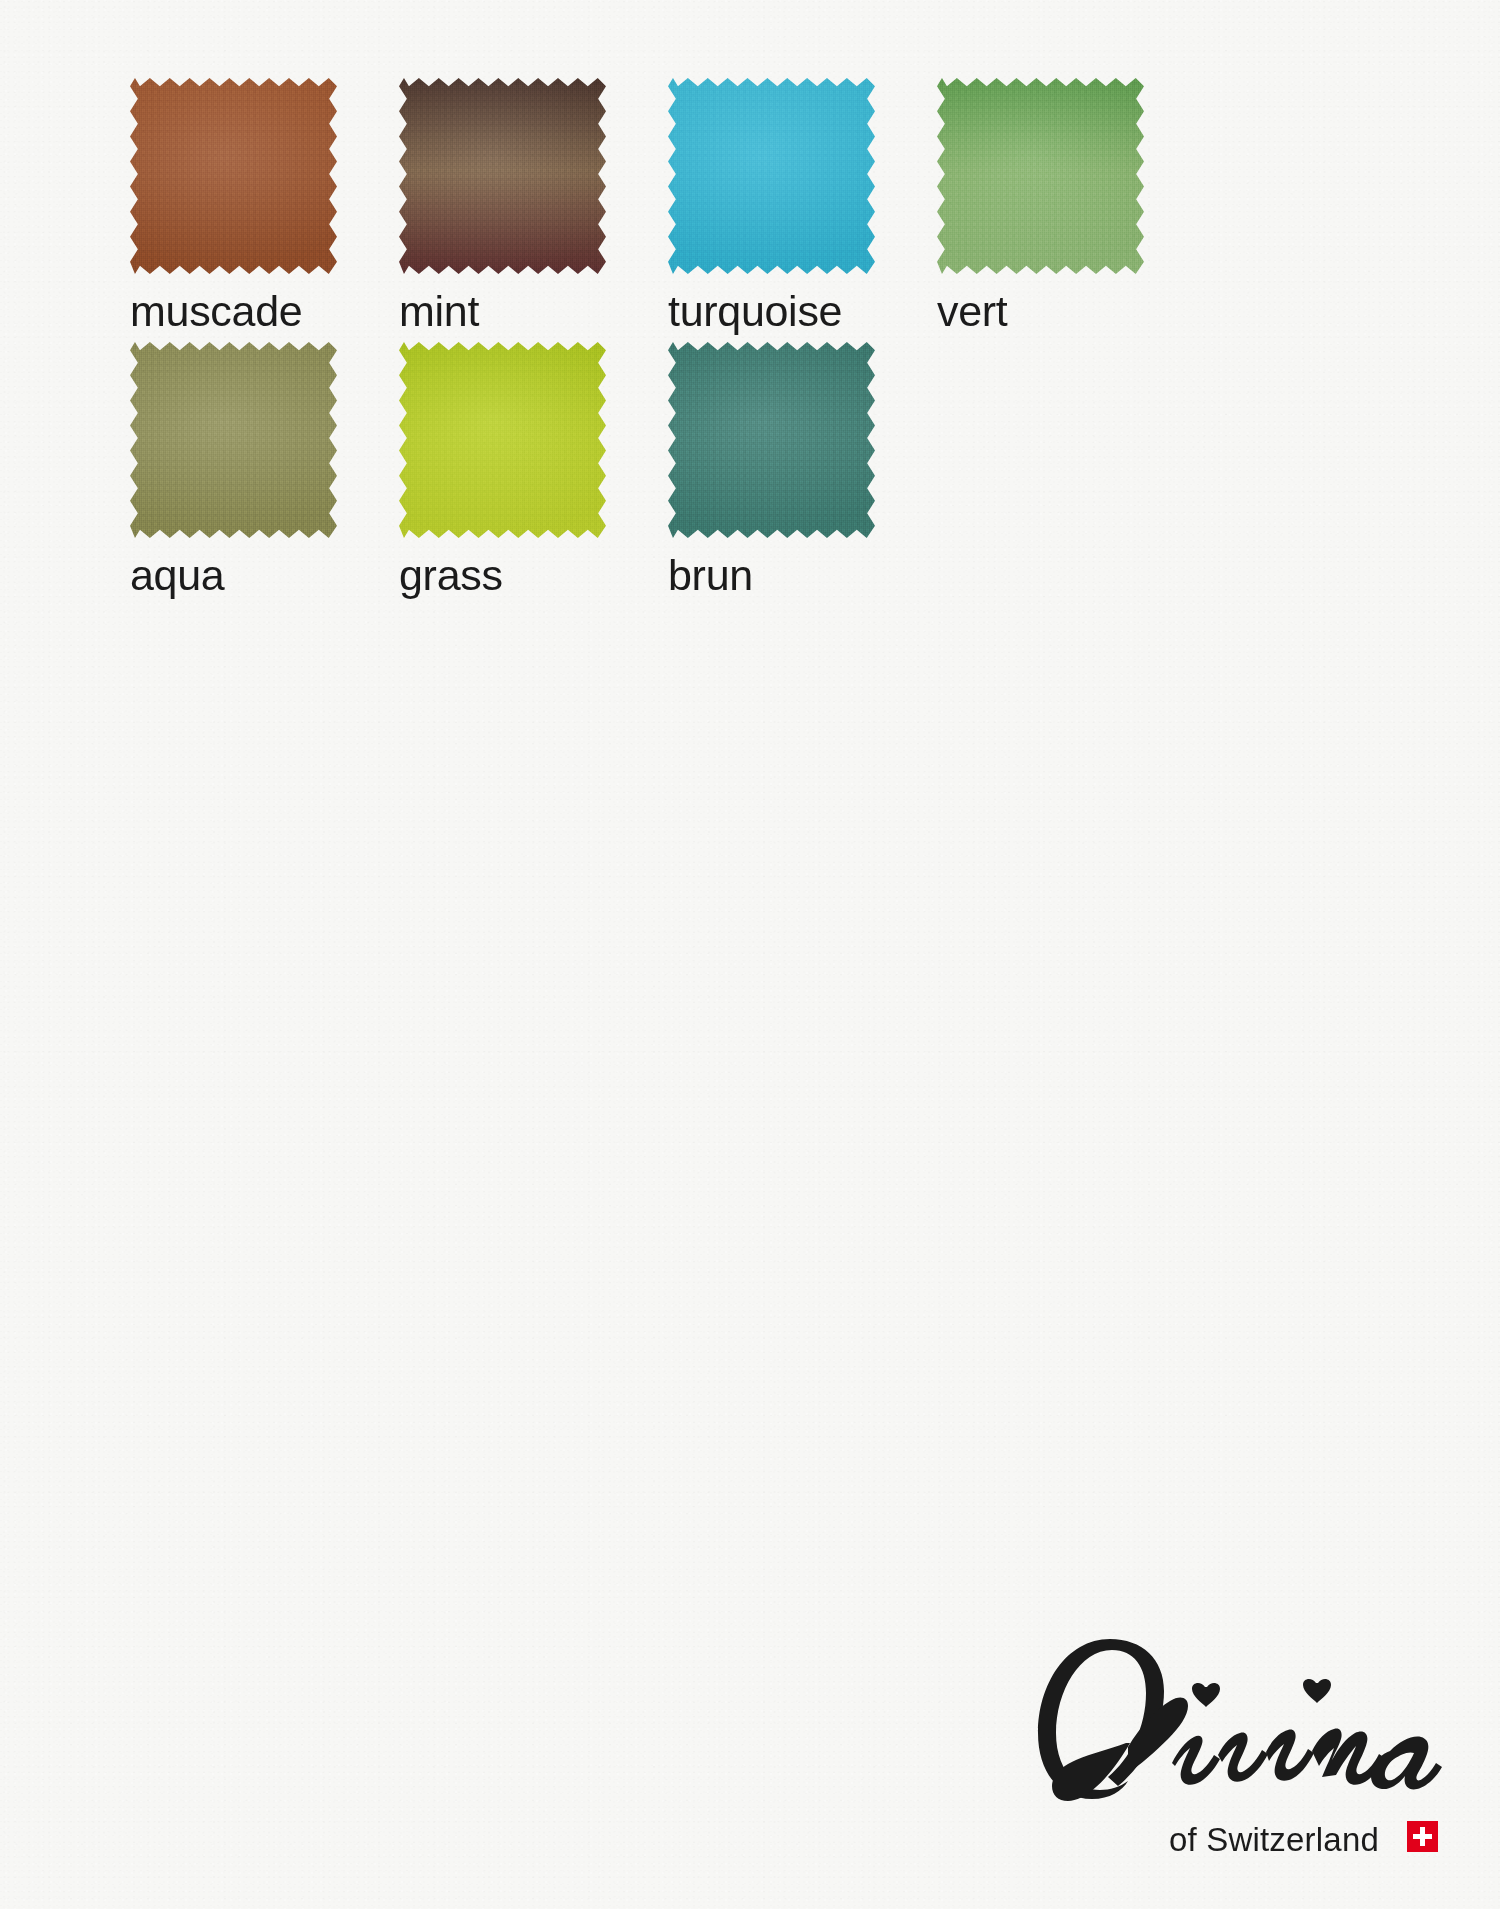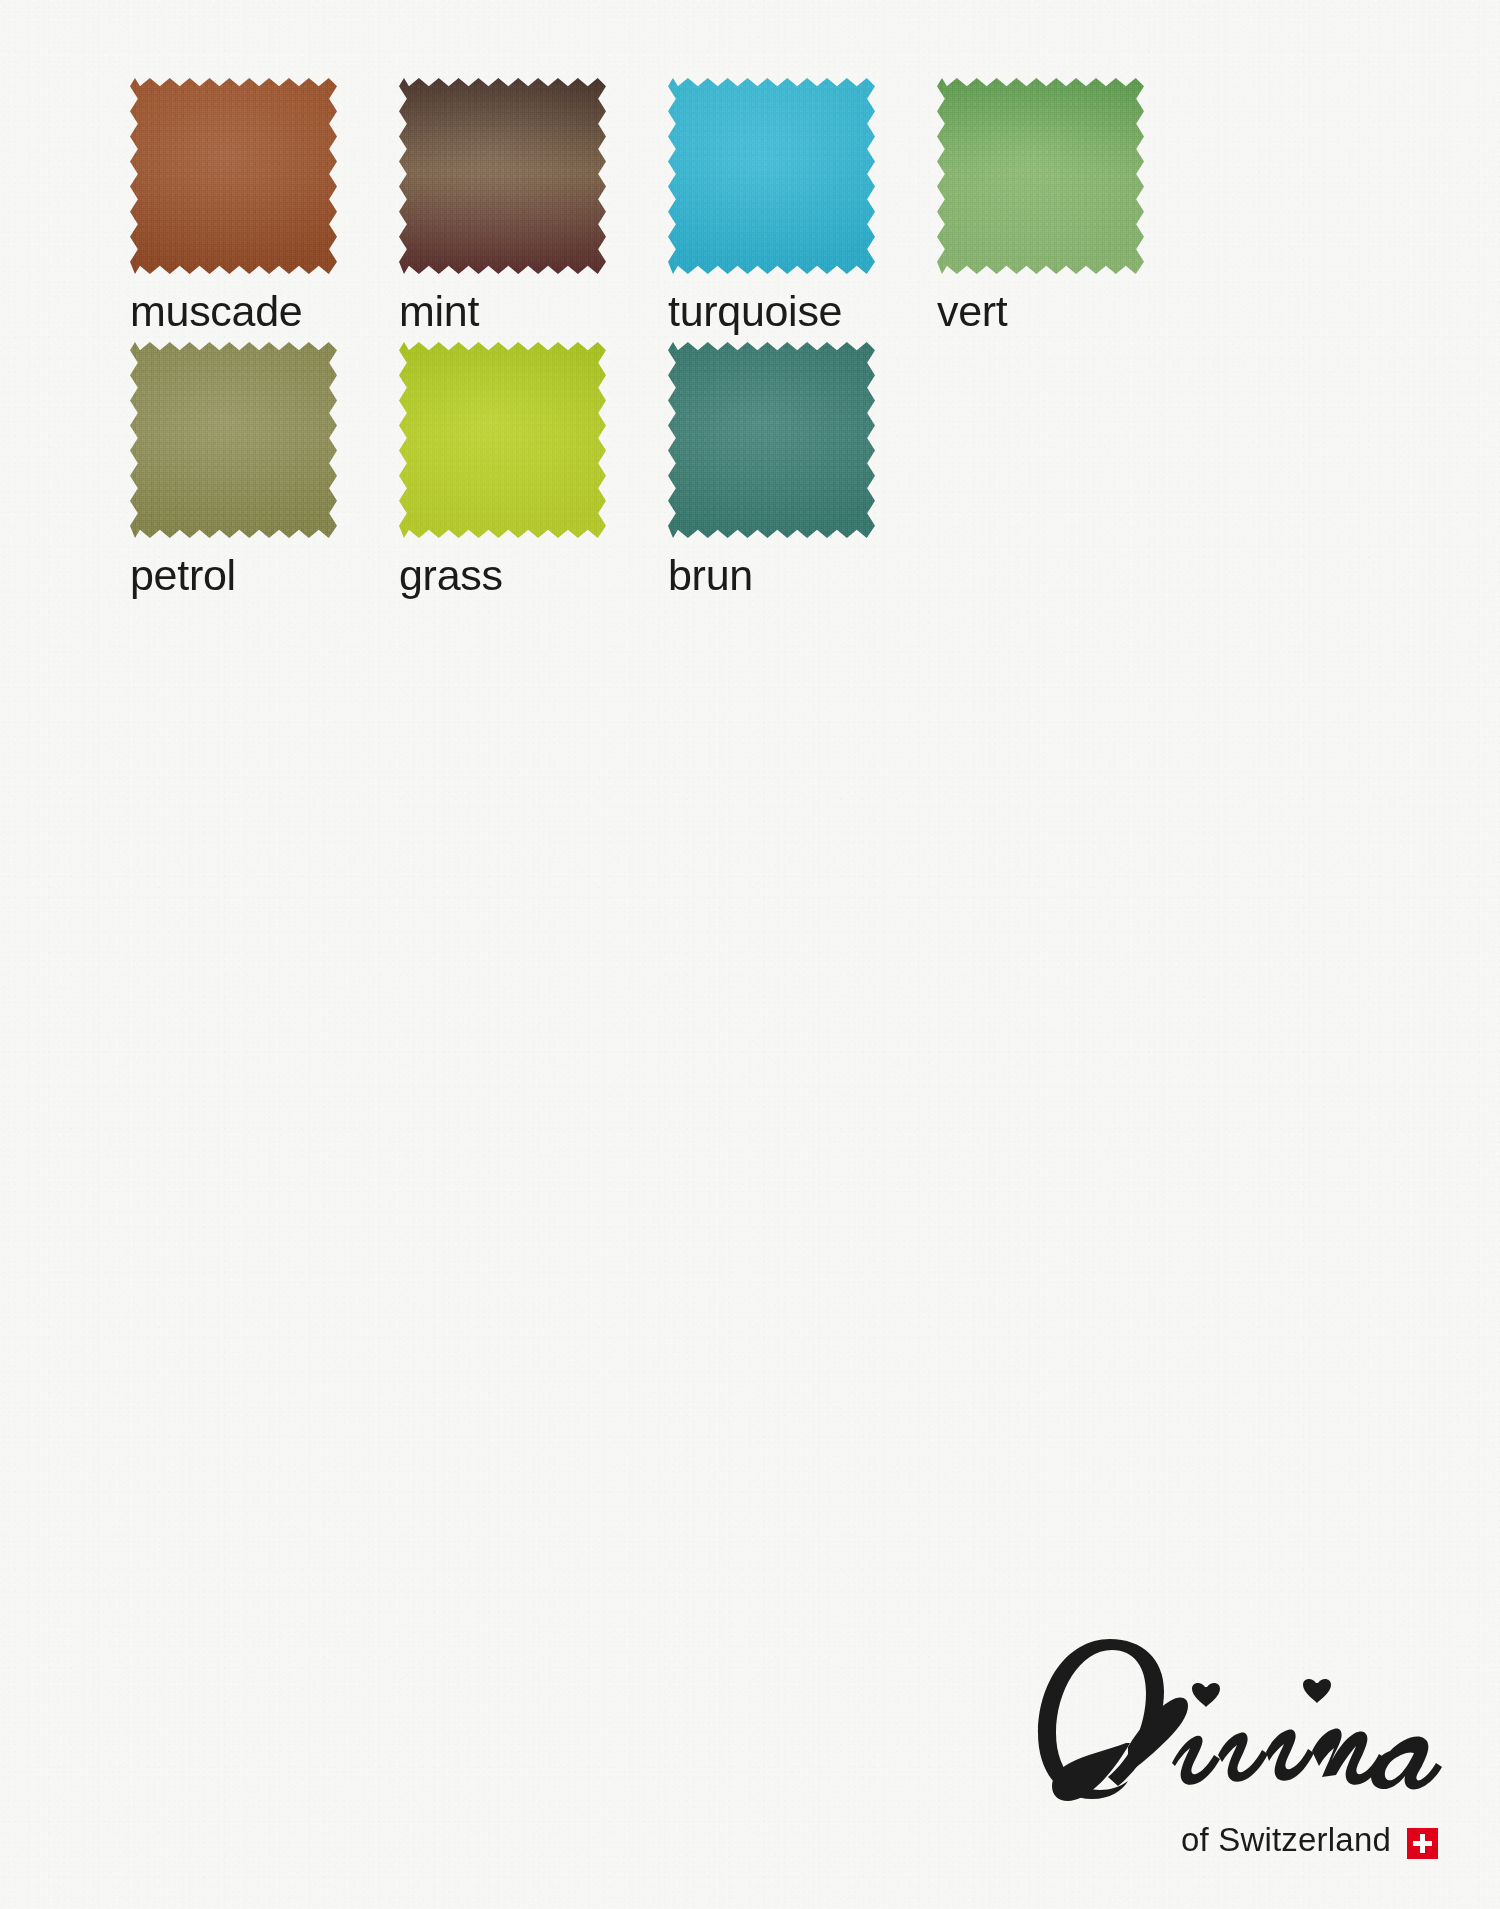--- a/index.html
+++ b/index.html
@@ -140,23 +140,23 @@
   .brand-logo{
     position:absolute;
     right:58px;
     bottom:50px;
     width:420px;
     text-align:right;
   }
   .brand-mark{ display:block; width:420px; height:212px; }
   .brand-tag-row{
     display:flex;
-    align-items:flex-end;
+    align-items:flex-start;
     justify-content:flex-end;
-    gap:16px;
+    gap:28px;
     margin-top:-14px;
     padding-right:4px;
   }
   .brand-tagline{
     font-size:33px;
     color:#1b1b1b;
     letter-spacing:.2px;
   }
   .swiss-flag{
     width:31px; height:31px;
@@ -203,21 +203,21 @@
       <div class="swatch-cell">
         <div class="swatch-chip-wrap">
           <div class="swatch-chip" style="background: linear-gradient(rgb(94, 157, 78) 0%, rgb(133, 178, 106) 48%, rgb(141, 184, 116) 100%);"></div>
         </div>
         <div class="swatch-label">vert</div>
       </div>
       <div class="swatch-cell">
         <div class="swatch-chip-wrap">
           <div class="swatch-chip" style="background: linear-gradient(rgb(138, 138, 83) 0%, rgb(142, 142, 88) 48%, rgb(135, 135, 79) 100%);"></div>
         </div>
-        <div class="swatch-label">petrol</div>
+        <div class="swatch-label">aqua</div>
       </div>
       <div class="swatch-cell">
         <div class="swatch-chip-wrap">
           <div class="swatch-chip" style="background: linear-gradient(rgb(172, 198, 30) 0%, rgb(184, 206, 40) 48%, rgb(187, 208, 44) 100%);"></div>
         </div>
         <div class="swatch-label">grass</div>
       </div>
       <div class="swatch-cell">
         <div class="swatch-chip-wrap">
           <div class="swatch-chip" style="background: linear-gradient(rgb(58, 119, 109) 0%, rgb(64, 125, 115) 48%, rgb(60, 121, 111) 100%);"></div>

